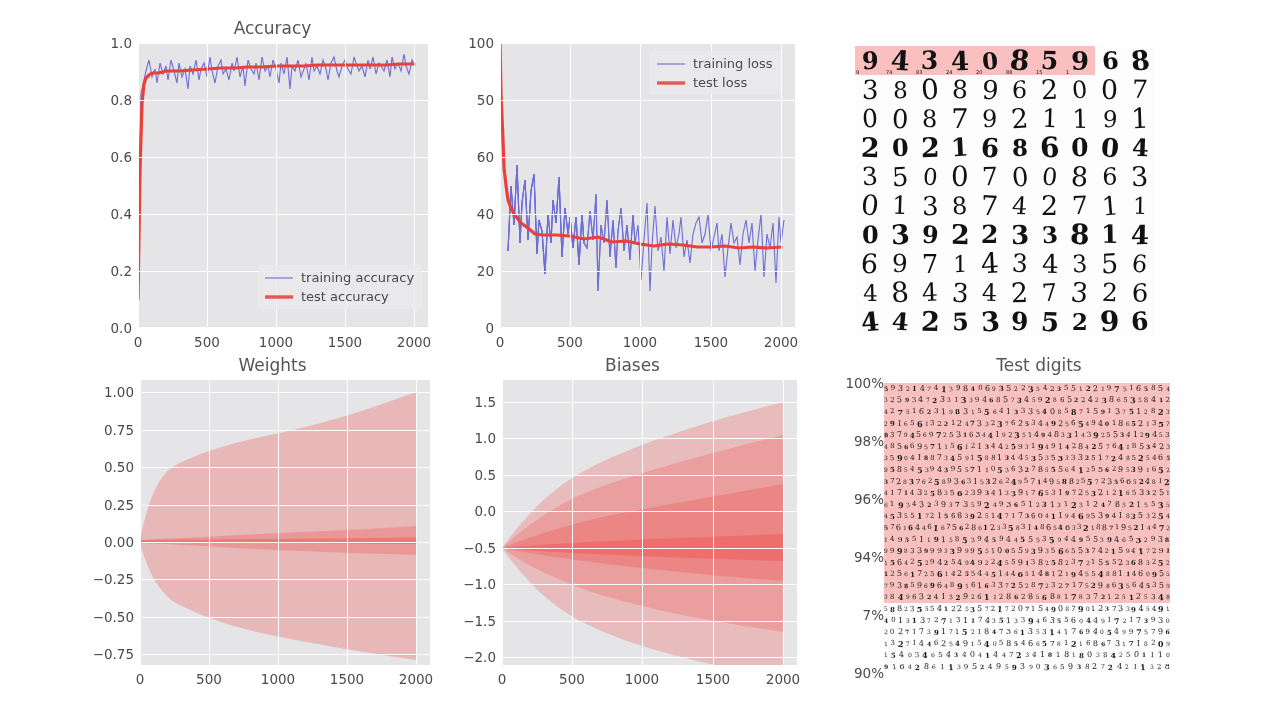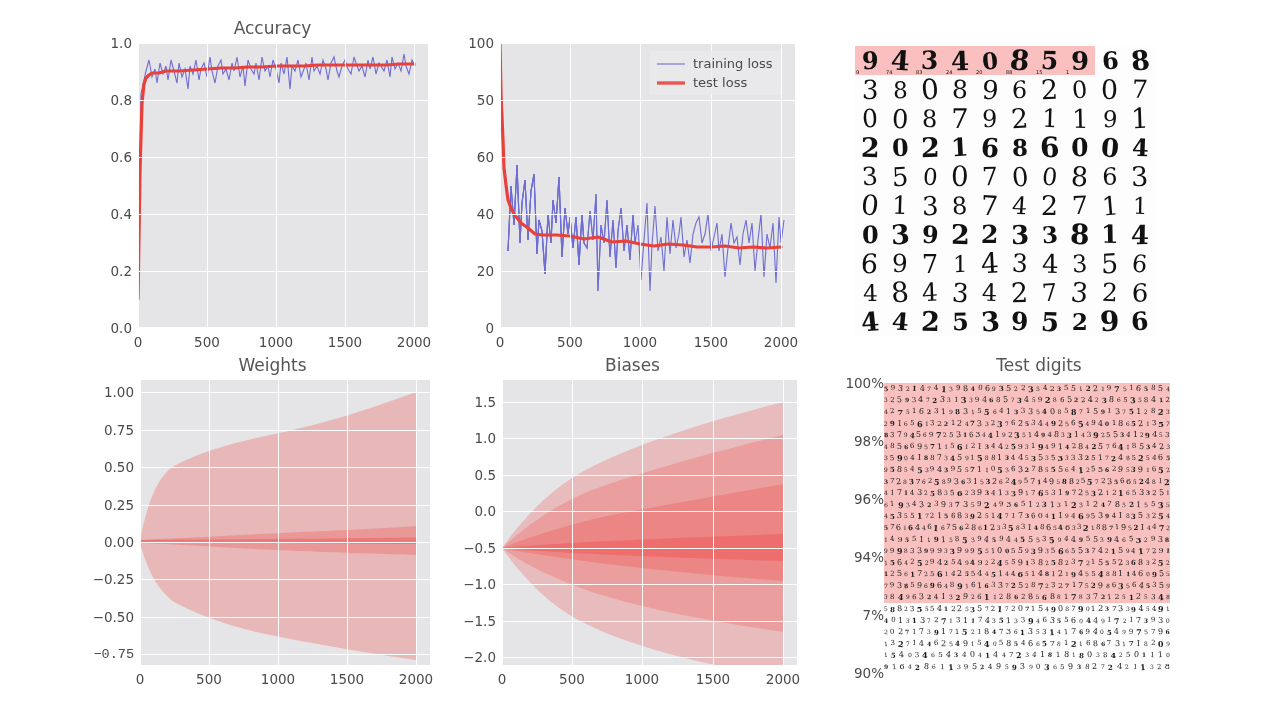--- a/index.html
+++ b/index.html
@@ -119,20 +119,34 @@
       <div class="gridline-v" style="left:69px;"></div>
       <div class="gridline-v" style="left:138px;"></div>
       <div class="gridline-v" style="left:207px;"></div>
       <div class="gridline-v" style="left:276px;"></div>
 
       <svg width="290" height="285" viewBox="0 0 290 285" preserveAspectRatio="none">
         <polyline fill="none" stroke="#6d6dd4" stroke-width="1.1" points="0,256 3,51 6,37 8,28 11,17 14,34 17,26 19,40 22,20 25,31 28,23 30,37 33,17 36,28 39,40 41,20 44,34 47,26 50,46 52,23 55,31 58,17 61,37 63,26 66,20 69,34 72,14 74,28 77,40 80,23 83,17 85,31 88,26 91,37 94,20 96,28 99,14 102,34 105,23 107,43 110,17 113,26 116,31 118,20 121,37 124,14 127,28 130,23 132,34 135,17 138,26 141,40 143,20 146,31 149,14 152,46 154,23 157,28 160,17 163,34 166,26 168,20 171,37 174,14 176,28 179,23 182,31 185,17 188,26 190,37 193,20 196,14 199,28 201,34 204,23 207,17 210,26 213,31 216,14 218,20 221,28 224,23 227,34 230,17 232,26 235,14 238,31 241,20 243,23 246,28 249,17 252,34 254,14 257,26 260,20 263,28 266,11 268,23 271,31 274,17 277,23"></polyline>
         <polyline fill="none" stroke="#e8403a" stroke-width="3.2" stroke-linejoin="round" stroke-linecap="round" points="0,256 2,128 4,60 6,41 8,35 11,32 14,30 21,30 28,28 41,28 55,27 69,26 83,25 97,25 110,24 124,24 138,23 152,23 166,23 180,22 193,22 207,22 221,22 235,22 248,22 262,21 276,21"></polyline>
       </svg>
 
+      <div class="legend" style="left:120px;top:222px;">
+        <div class="legend-row">
+          <svg class="legend-swatch" height="10" width="30">
+            <line x1="1" y1="5" x2="29" y2="5" stroke="#8a8ad6" stroke-width="1.4"></line>
+          </svg>
+          <span class="legend-label">training accuracy</span>
+        </div>
+        <div class="legend-row">
+          <svg class="legend-swatch" height="10" width="30">
+            <line x1="1" y1="5" x2="29" y2="5" stroke="#e8564f" stroke-width="3.4"></line>
+          </svg>
+          <span class="legend-label">test accuracy</span>
+        </div>
+      </div>
     </div>
 
     <div class="ytick" style="left:-4px;top:25px;width:36px;">1.0</div>
     <div class="ytick" style="left:-4px;top:82px;width:36px;">0.8</div>
     <div class="ytick" style="left:-4px;top:139px;width:36px;">0.6</div>
     <div class="ytick" style="left:-4px;top:196px;width:36px;">0.4</div>
     <div class="ytick" style="left:-4px;top:253px;width:36px;">0.2</div>
     <div class="ytick" style="left:-4px;top:310px;width:36px;">0.0</div>
 
     <div class="xtick" style="left:38px;top:316px;">0</div>
@@ -537,21 +551,21 @@
       </svg>
     </div>
 
     <div class="ytick" style="left:-14px;top:37px;width:48px;">1.00</div>
     <div class="ytick" style="left:-14px;top:75px;width:48px;">0.75</div>
     <div class="ytick" style="left:-14px;top:112px;width:48px;">0.50</div>
     <div class="ytick" style="left:-14px;top:150px;width:48px;">0.25</div>
     <div class="ytick" style="left:-14px;top:187px;width:48px;">0.00</div>
     <div class="ytick" style="left:-14px;top:224px;width:48px;">−0.25</div>
     <div class="ytick" style="left:-14px;top:262px;width:48px;">−0.50</div>
-    <div class="ytick" style="left:-14px;top:299px;width:48px;font-family:Liberation Mono, monospace;">−0.75</div>
+    <div class="ytick" style="left:-14px;top:299px;width:48px;">−0.75</div>
 
     <div class="xtick" style="left:40px;top:316px;">0</div>
     <div class="xtick" style="left:109px;top:316px;">500</div>
     <div class="xtick" style="left:178px;top:316px;">1000</div>
     <div class="xtick" style="left:247px;top:316px;">1500</div>
     <div class="xtick" style="left:316px;top:316px;">2000</div>
   </div>
 
   <div class="panel" style="left:460px;top:355px;width:345px;height:330px;">
     <div class="panel-title">Biases</div>

